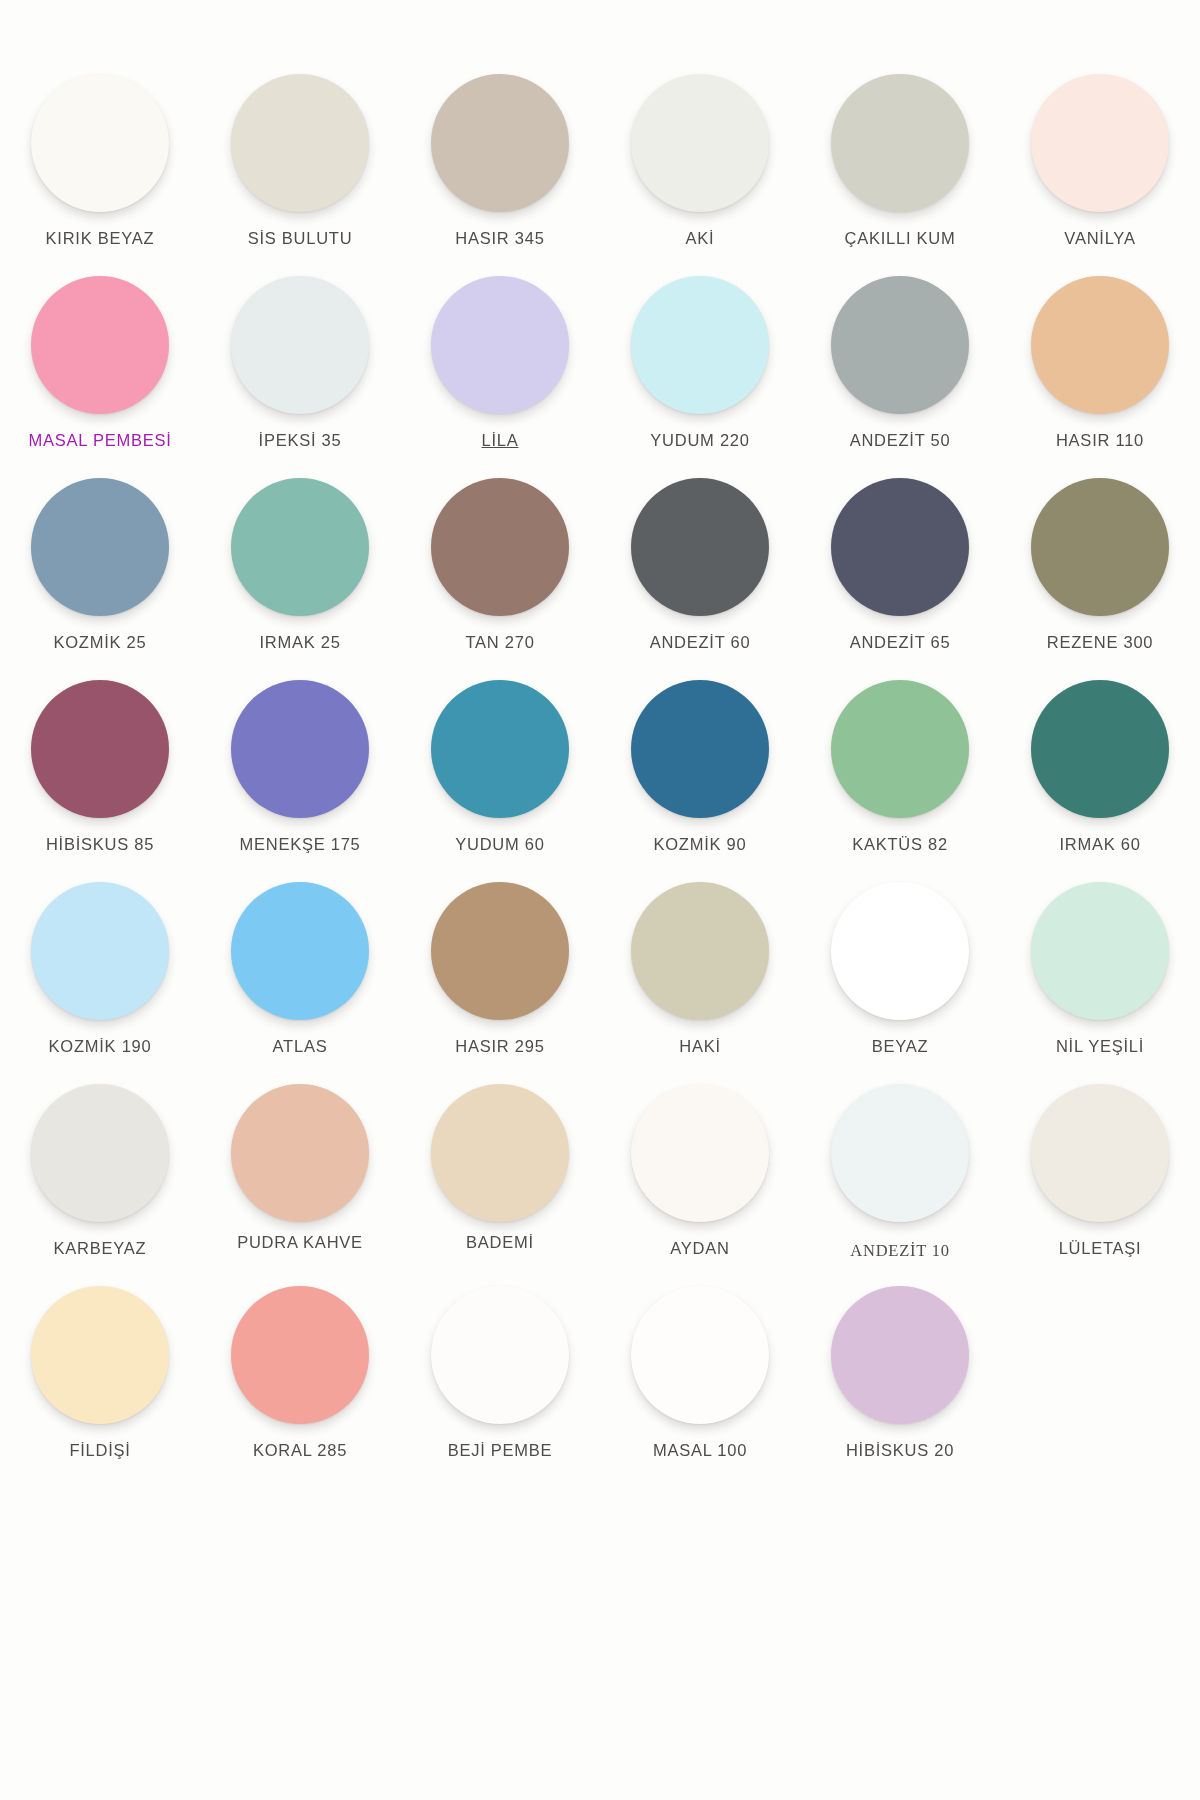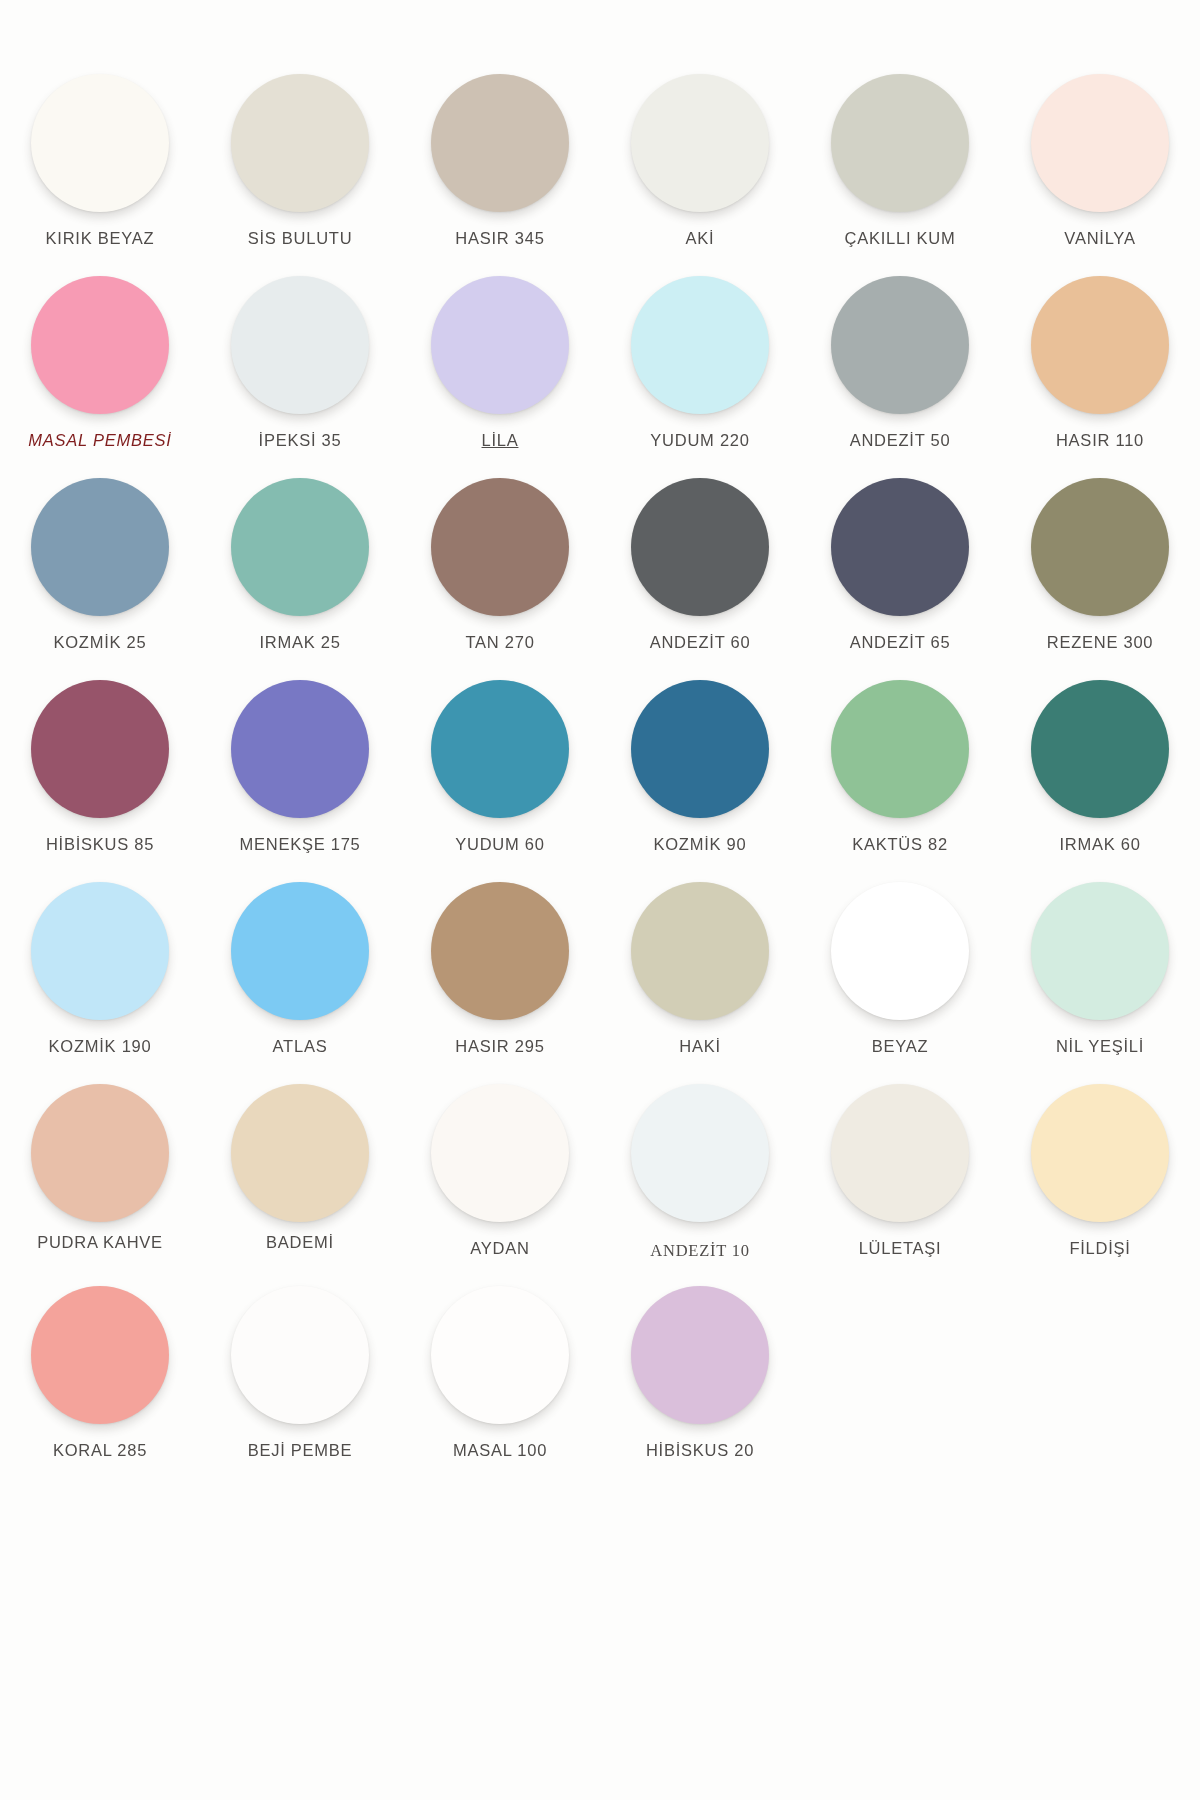--- a/index.html
+++ b/index.html
@@ -100,21 +100,21 @@
       <div class="swatch-cell">
         <div class="swatch-dot" style="background: rgb(210, 210, 198);"></div>
         <div class="swatch-label" style="color: rgb(79, 76, 74);">ÇAKILLI KUM</div>
       </div>
       <div class="swatch-cell">
         <div class="swatch-dot" style="background: rgb(251, 232, 224);"></div>
         <div class="swatch-label" style="color: rgb(79, 76, 74);">VANİLYA</div>
       </div>
       <div class="swatch-cell">
         <div class="swatch-dot" style="background: rgb(247, 155, 180);"></div>
-        <div class="swatch-label" style="color: #7f1d1d; font-style: italic;">MASAL PEMBESİ</div>
+        <div class="swatch-label" style="color: #a21caf;">MASAL PEMBESİ</div>
       </div>
       <div class="swatch-cell">
         <div class="swatch-dot" style="background: rgb(231, 236, 237);"></div>
         <div class="swatch-label" style="color: rgb(79, 76, 74);">İPEKSİ 35</div>
       </div>
       <div class="swatch-cell">
         <div class="swatch-dot" style="background: rgb(211, 205, 238);"></div>
         <div class="swatch-label" style="color: rgb(79, 76, 74); text-decoration: underline;">LİLA</div>
       </div>
       <div class="swatch-cell">
@@ -195,20 +195,24 @@
       </div>
       <div class="swatch-cell">
         <div class="swatch-dot" style="background: rgb(255, 255, 255);"></div>
         <div class="swatch-label" style="color: rgb(79, 76, 74);">BEYAZ</div>
       </div>
       <div class="swatch-cell">
         <div class="swatch-dot" style="background: rgb(211, 236, 224);"></div>
         <div class="swatch-label" style="color: rgb(79, 76, 74);">NİL YEŞİLİ</div>
       </div>
       <div class="swatch-cell">
+        <div class="swatch-dot" style="background: rgb(232, 230, 224);"></div>
+        <div class="swatch-label" style="color: rgb(79, 76, 74);">KARBEYAZ</div>
+      </div>
+      <div class="swatch-cell">
         <div class="swatch-dot" style="background: rgb(232, 191, 169);"></div>
         <div class="swatch-label label-raise-sm" style="color: rgb(79, 76, 74);">PUDRA KAHVE</div>
       </div>
       <div class="swatch-cell">
         <div class="swatch-dot" style="background: rgb(233, 216, 189);"></div>
         <div class="swatch-label label-raise-sm" style="color: rgb(79, 76, 74);">BADEMİ</div>
       </div>
       <div class="swatch-cell">
         <div class="swatch-dot" style="background: rgb(251, 248, 244);"></div>
         <div class="swatch-label" style="color: rgb(79, 76, 74);">AYDAN</div>

